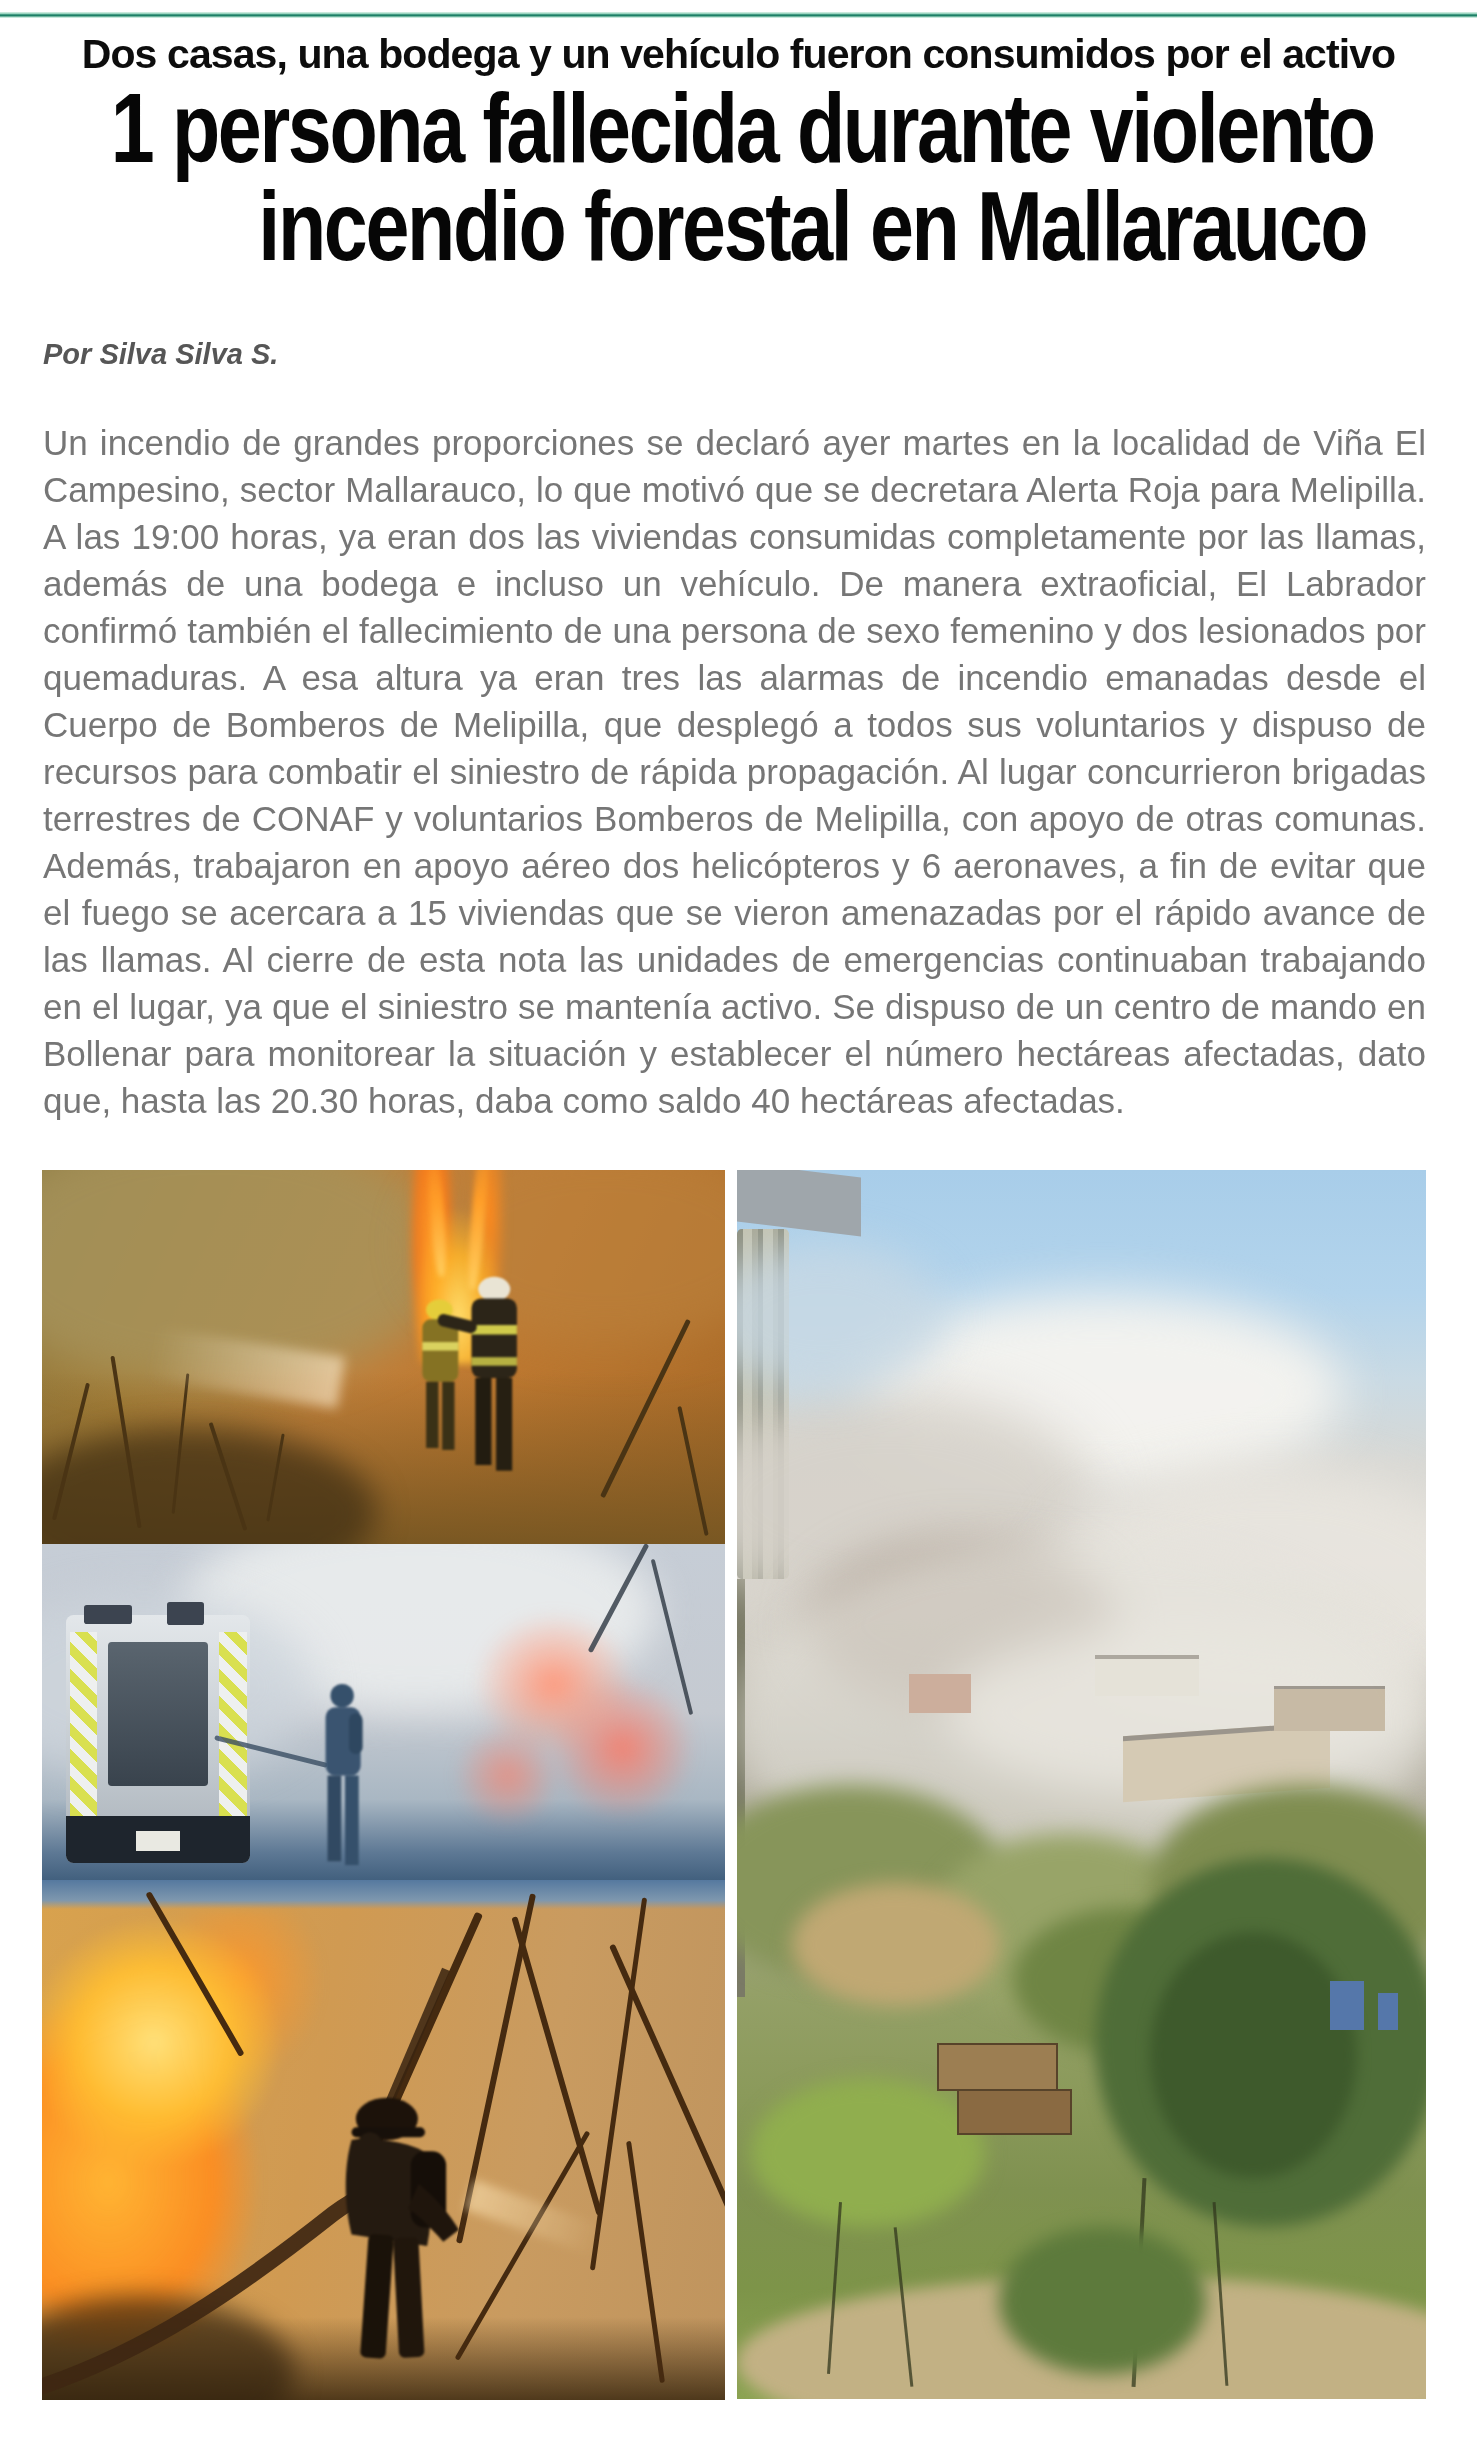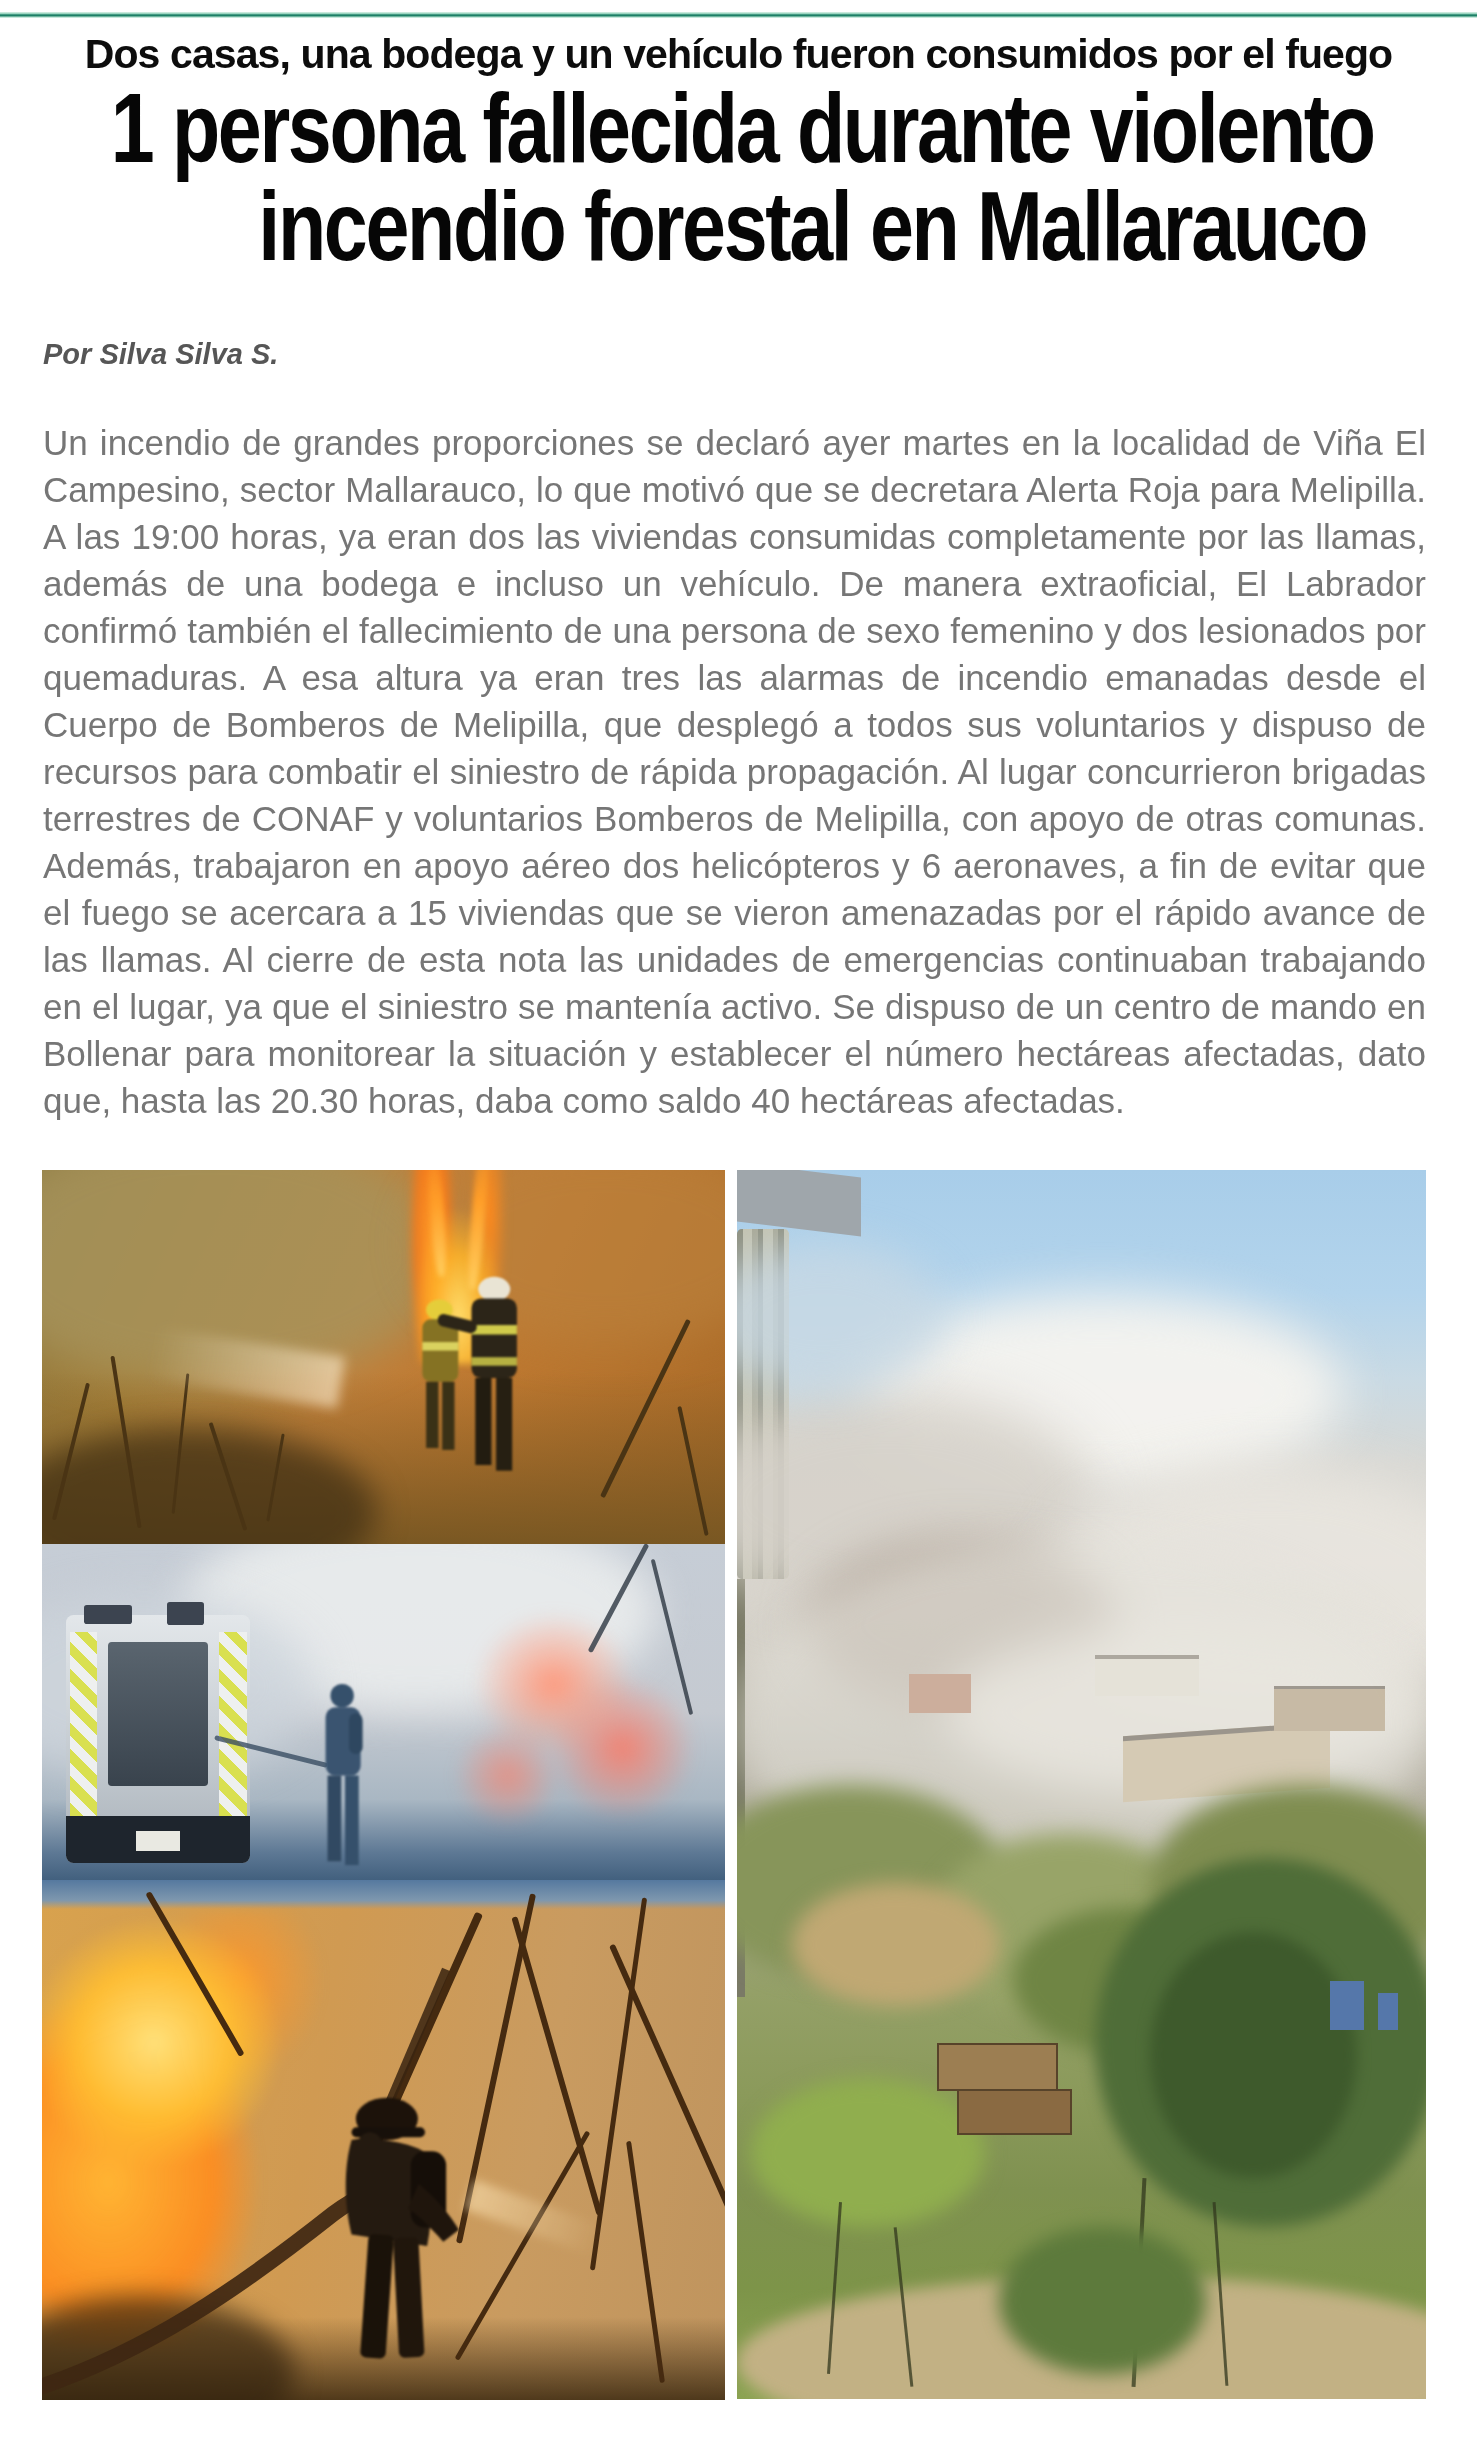--- a/index.html
+++ b/index.html
@@ -109,21 +109,21 @@
   .pd-blue{position:absolute;background:#5577aa;}
   .stalk{position:absolute;background:rgba(50,55,30,.75);}
 </style>
 </head>
 <body>
 
 <div class="page">
 
   <div class="top-rule"></div>
 
-  <div class="kicker">Dos casas, una bodega y un vehículo fueron consumidos por el fuego</div>
+  <div class="kicker">Dos casas, una bodega y un vehículo fueron consumidos por el activo</div>
 
   <h1 class="headline">
     <span class="hl-line">1 persona fallecida durante violento</span>
     <span class="hl-line">incendio forestal en Mallarauco</span>
   </h1>
 
   <div class="byline">Por Silva Silva S.</div>
 
   <p class="body-text">Un incendio de grandes proporciones se declaró ayer martes en la localidad de Viña El Campesino, sector Mallarauco, lo que motivó que se decretara Alerta Roja para Melipilla. A las 19:00 horas, ya eran dos las viviendas consumidas completamente por las llamas, además de una bodega e incluso un vehículo. De manera extraoficial, El Labrador confirmó también el fallecimiento de una persona de sexo femenino y dos lesionados por quemaduras. A esa altura ya eran tres las alarmas de incendio emanadas desde el Cuerpo de Bomberos de Melipilla, que desplegó a todos sus voluntarios y dispuso de recursos para combatir el siniestro de rápida propagación. Al lugar concurrieron brigadas terrestres de CONAF y voluntarios Bomberos de Melipilla, con apoyo de otras comunas. Además, trabajaron en apoyo aéreo dos helicópteros y 6 aeronaves, a fin de evitar que el fuego se acercara a 15 viviendas que se vieron amenazadas por el rápido avance de las llamas. Al cierre de esta nota las unidades de emergencias continuaban trabajando en el lugar, ya que el siniestro se mantenía activo. Se dispuso de un centro de mando en Bollenar para monitorear la situación y establecer el número hectáreas afectadas, dato que, hasta las 20.30 horas, daba como saldo 40 hectáreas afectadas.</p>
 

